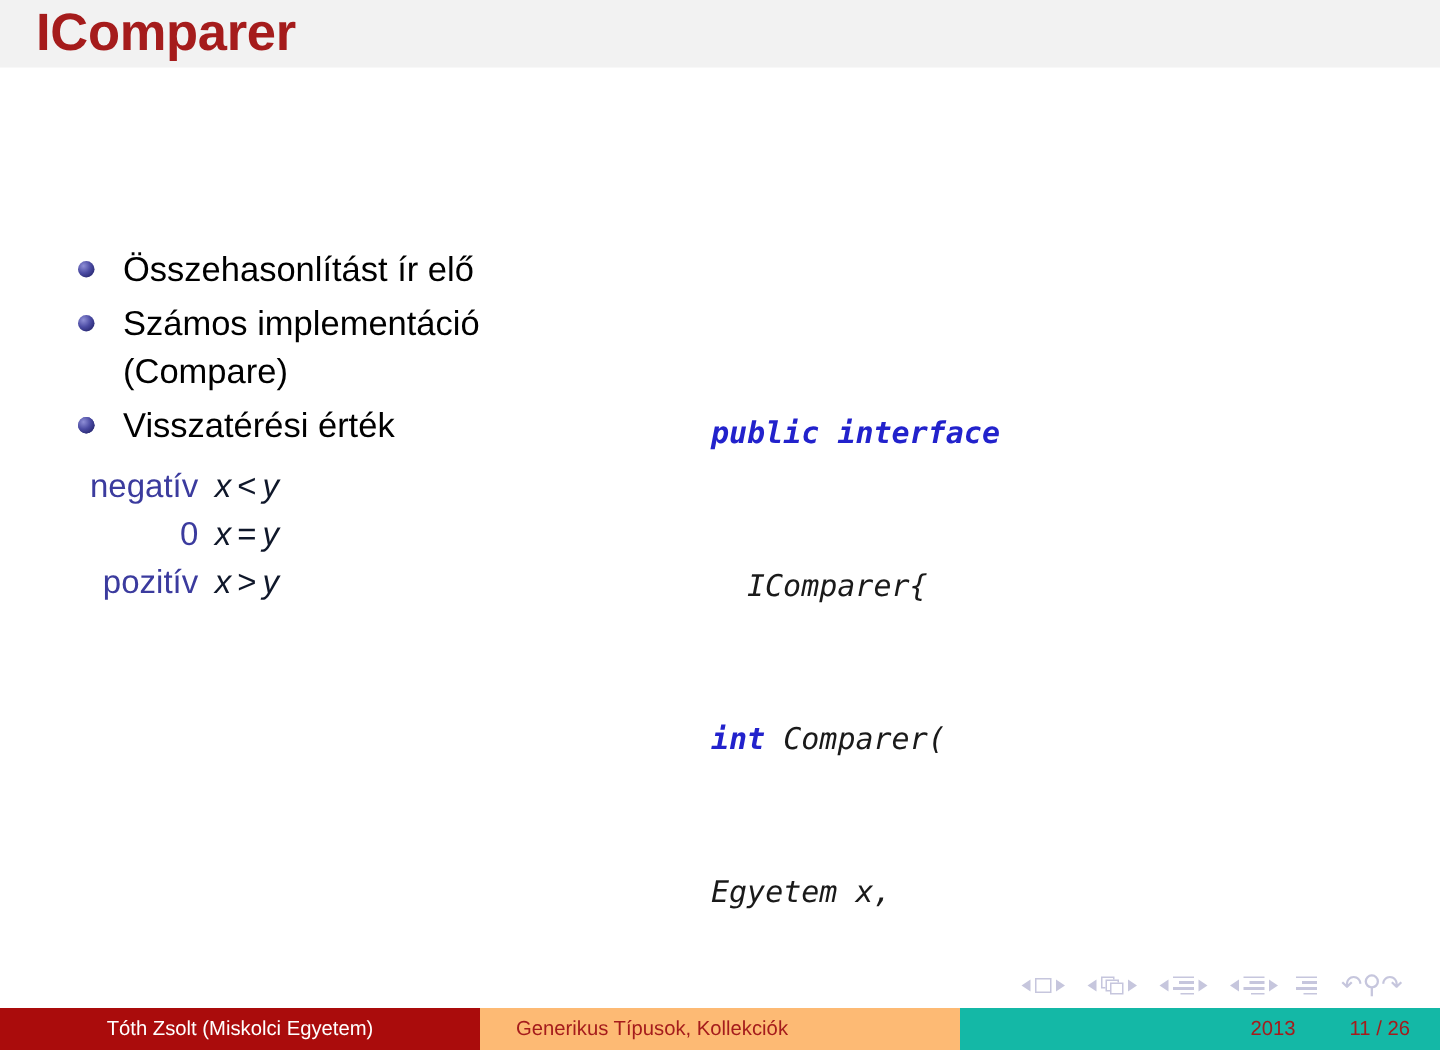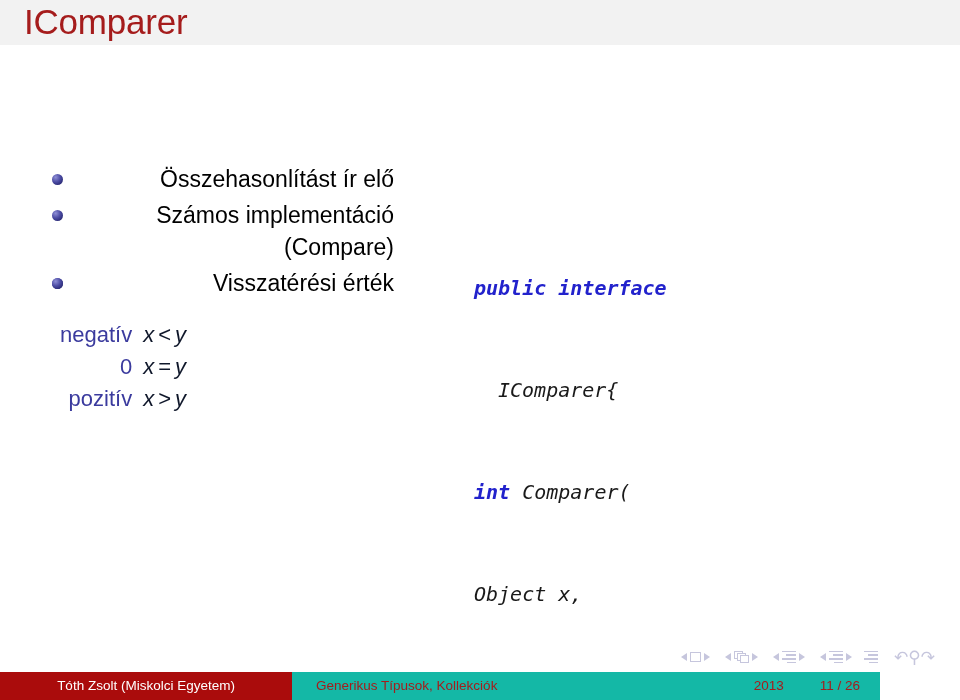--- a/index.html
+++ b/index.html
@@ -21,21 +21,21 @@
     left: 0; top: 0;
     width: 960px;
     height: 45px;
     background: #f2f2f2;
   }
   #slide-title {
     position: absolute;
     left: 24px;
     top: 1px;
     font-size: 35px;
-    font-weight: normal;
+    font-weight: bold;
     letter-spacing: -0.2px;
     color: #a51c1c;
     line-height: 42px;
     white-space: nowrap;
   }
 
   
   #content {
     position: absolute;
     left: 0; top: 45px;
@@ -55,35 +55,34 @@
     margin: 0;
     padding: 0;
   }
   ul.bullet-list > li {
     position: relative;
     padding-left: 38px;
     margin: 0 0 4px 0;
     font-size: 23px;
     line-height: 32px;
     color: #000000;
-    text-align: right;
   }
   .ball {
     position: absolute;
     left: 8px;
     top: 11px;
     width: 11px;
     height: 11px;
     border-radius: 50%;
     background: radial-gradient(circle at 33% 30%, #8f8fd6 0%, #4b4ba3 45%, #2b2b76 78%, #1d1d55 100%);
   }
 
   
   #value-table {
-    margin-top: 21px;
+    margin-top: 10px;
     margin-left: 16px;
     border-collapse: collapse;
   }
   #value-table td {
     padding: 0 0 2px 0;
     font-size: 22px;
     line-height: 30px;
     vertical-align: baseline;
   }
   #value-table td.term {
@@ -193,37 +192,37 @@
     color: #c6c6dd;
     margin: 0 0px;
     font-family: "DejaVu Sans", sans-serif;
   }
 
   
   #footer {
     position: absolute;
     left: 0;
     top: 672px;
-    width: 880px;
+    width: 960px;
     height: 28px;
     display: flex;
     font-size: 13.5px;
     line-height: 28px;
   }
   #footer .seg-author {
     width: 320px;
     background: #aa0c0c;
     color: #ffffff;
     text-align: center;
     white-space: nowrap;
     overflow: hidden;
   }
   #footer .seg-title {
     width: 320px;
-    background: #14b8a6;
+    background: #fdba74;
     color: #a51c1c;
     padding-left: 24px;
     box-sizing: border-box;
     white-space: nowrap;
     overflow: hidden;
   }
   #footer .seg-meta {
     width: 320px;
     background: #14b8a6;
     color: #a51c1c;
@@ -278,21 +277,21 @@
         <td class="expr"><span>x</span><span class="op">&gt;</span><span>y</span></td>
       </tr>
     </tbody>
       </table>
   </div>
 
   <div id="code-column">
     <div class="line"><span class="kw">public interface</span><span></span></div>
     <div class="line" style="padding-left: 24px;"><span class="kw"></span><span>IComparer{</span></div>
     <div class="line"><span class="kw">int</span><span> Comparer(</span></div>
-    <div class="line"><span class="kw"></span><span>Object x,</span></div>
+    <div class="line"><span class="kw"></span><span>Egyetem x,</span></div>
     <div class="line"><span class="kw"></span><span>Object y</span></div>
     
     
   </div>
 
 </div>
 
 <div id="nav-symbols">
 
   <div class="group">

